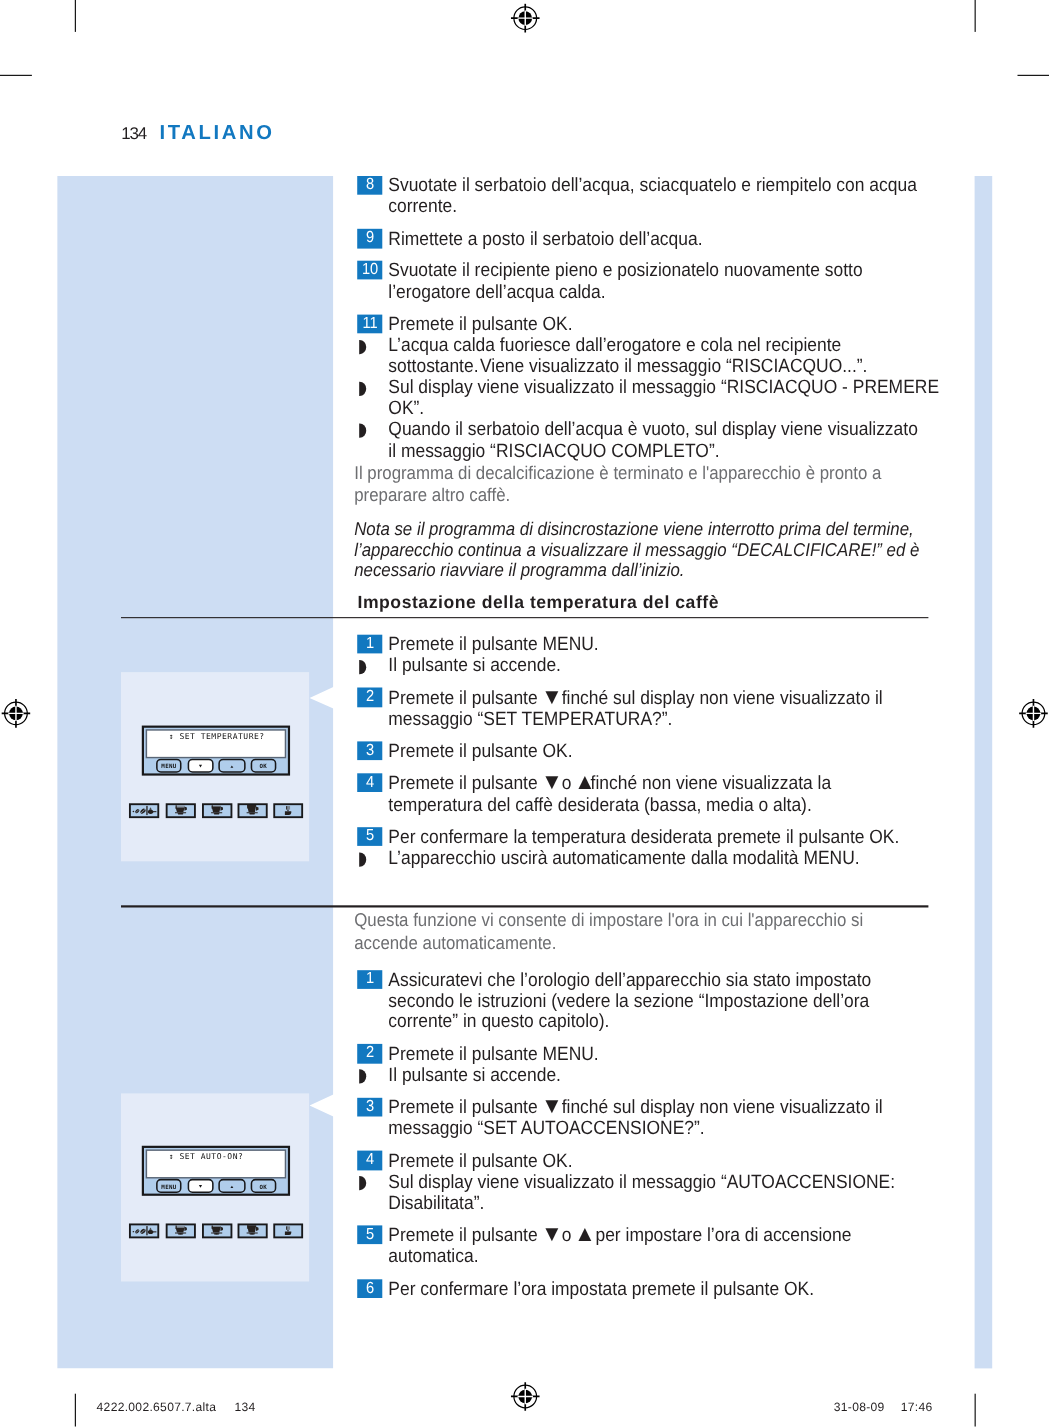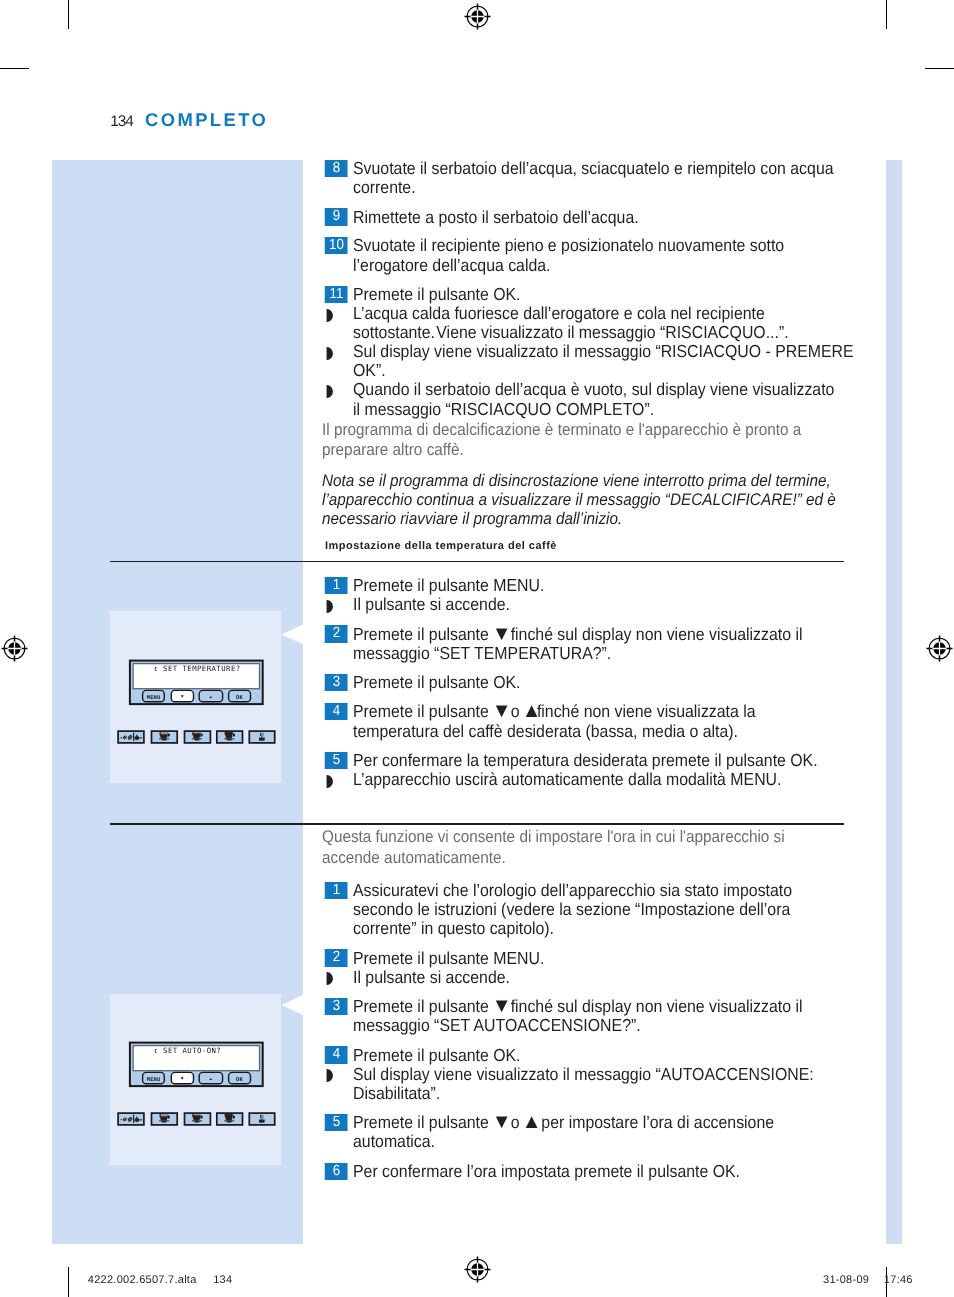--- a/index.html
+++ b/index.html
@@ -22,21 +22,21 @@
   .step{position:relative;padding-left:34px;font-size:17.4px;line-height:19.1px;}
   .badge{position:absolute;left:3.3px;top:0.7px;background:#1278C0;color:#fff;
          font-size:14.6px;line-height:17.3px;height:17.3px;width:25.1px;text-align:center;}
   .bullet{position:relative;padding-left:34px;font-size:17.4px;line-height:19.1px;}
   .bdot{position:absolute;left:4.5px;top:4.5px;width:7.7px;height:13px;
         background:#231f20;border-radius:0 8px 8px 0;}
   .txt{font-size:17.4px;line-height:19.1px;color:#231f20;}
   .tri{font-size:17.4px;display:inline-block;width:14.3px;text-align:center;transform:scaleX(1.26) scaleY(1.16);transform-origin:center 74%;}
   .greytxt{font-size:16.8px;line-height:20.2px;color:#6d6e71;}
   .ital{font-size:16.8px;line-height:19.3px;color:#231f20;font-style:italic;}
-  .h2{font-size:11px;font-weight:bold;color:#231f20;position:absolute;letter-spacing:0.48px;white-space:nowrap;}
+  .h2{font-size:16px;font-weight:bold;color:#231f20;position:absolute;letter-spacing:0.48px;white-space:nowrap;}
 
   .illu{position:absolute;}
   .lcdtxt{font-family:"DejaVu Sans Mono",monospace;font-size:7.3px;fill:#141414;letter-spacing:0.45px;}
   .btntxt{font-family:"DejaVu Sans Mono",monospace;font-size:5.3px;fill:#141414;font-weight:bold;letter-spacing:0.25px;}
   .footer{position:absolute;font-size:11px;color:#231f20;white-space:nowrap;letter-spacing:0.27px;}
 </style>
 </head>
 <body>
 
 <div class="page">
@@ -67,21 +67,21 @@
     <path d="M13.5 6.5 V20.5 M6.5 13.5 H20.5" stroke="#fff" stroke-width="1.3" fill="none"></path>
   </svg>
   <svg class="regmark" style="position:absolute;left:926px;top:635px;" width="27" height="27" viewBox="0 0 27 27">
     <circle cx="13.5" cy="13.5" r="10.3" fill="none" stroke="#000" stroke-width="1.1"></circle>
     <circle cx="13.5" cy="13.5" r="6.2" fill="#000"></circle>
     <path d="M13.5 0.5 V26.5 M0.5 13.5 H26.5" stroke="#000" stroke-width="1.5" fill="none"></path>
     <path d="M13.5 6.5 V20.5 M6.5 13.5 H20.5" stroke="#fff" stroke-width="1.3" fill="none"></path>
   </svg>
 
   <div class="hdr">
-    <span class="pg">134</span><span class="lang">COMPLETO</span>
+    <span class="pg">134</span><span class="lang">ITALIANO</span>
   </div>
 
   <svg style="position:absolute;left:52px;top:160px;" width="251" height="1084" viewBox="0 0 251 1084">
     <path d="M0 0 H251 V464.5 L229.4 474.5 L251 484.2 V835.1 L229.4 845 L251 854.9 V1084 H0 Z" fill="#cdddf3"></path>
   </svg>
   <div class="bluecol" style="left:886px;top:160px;width:16px;height:1084px;"></div>
 
   <div class="panel" style="left:110px;top:611px;width:171.2px;height:171.6px;"></div>
   <div class="panel" style="left:110px;top:993.6px;width:170.7px;height:171.1px;"></div>
 
@@ -329,18 +329,18 @@
       <span class="badge">6</span>
       <span class="txt">Per confermare l’ora impostata premete il pulsante OK.</span>
     </div>
   </div>
 
   <div class="footer" style="left:87.8px;top:1274.2px;">
     <span>4222.002.6507.7.alta</span>
     <span style="display:inline-block;width:10px;"></span>
     <span>134</span>
   </div>
-  <div class="footer" style="left:823px;top:1274.2px;">
+  <div class="footer" style="left:758px;top:1274.2px;">
     <span>31-08-09</span>
     <span style="display:inline-block;width:8px;"></span>
     <span>17:46</span>
   </div>
 </div>
 
 </body></html>

